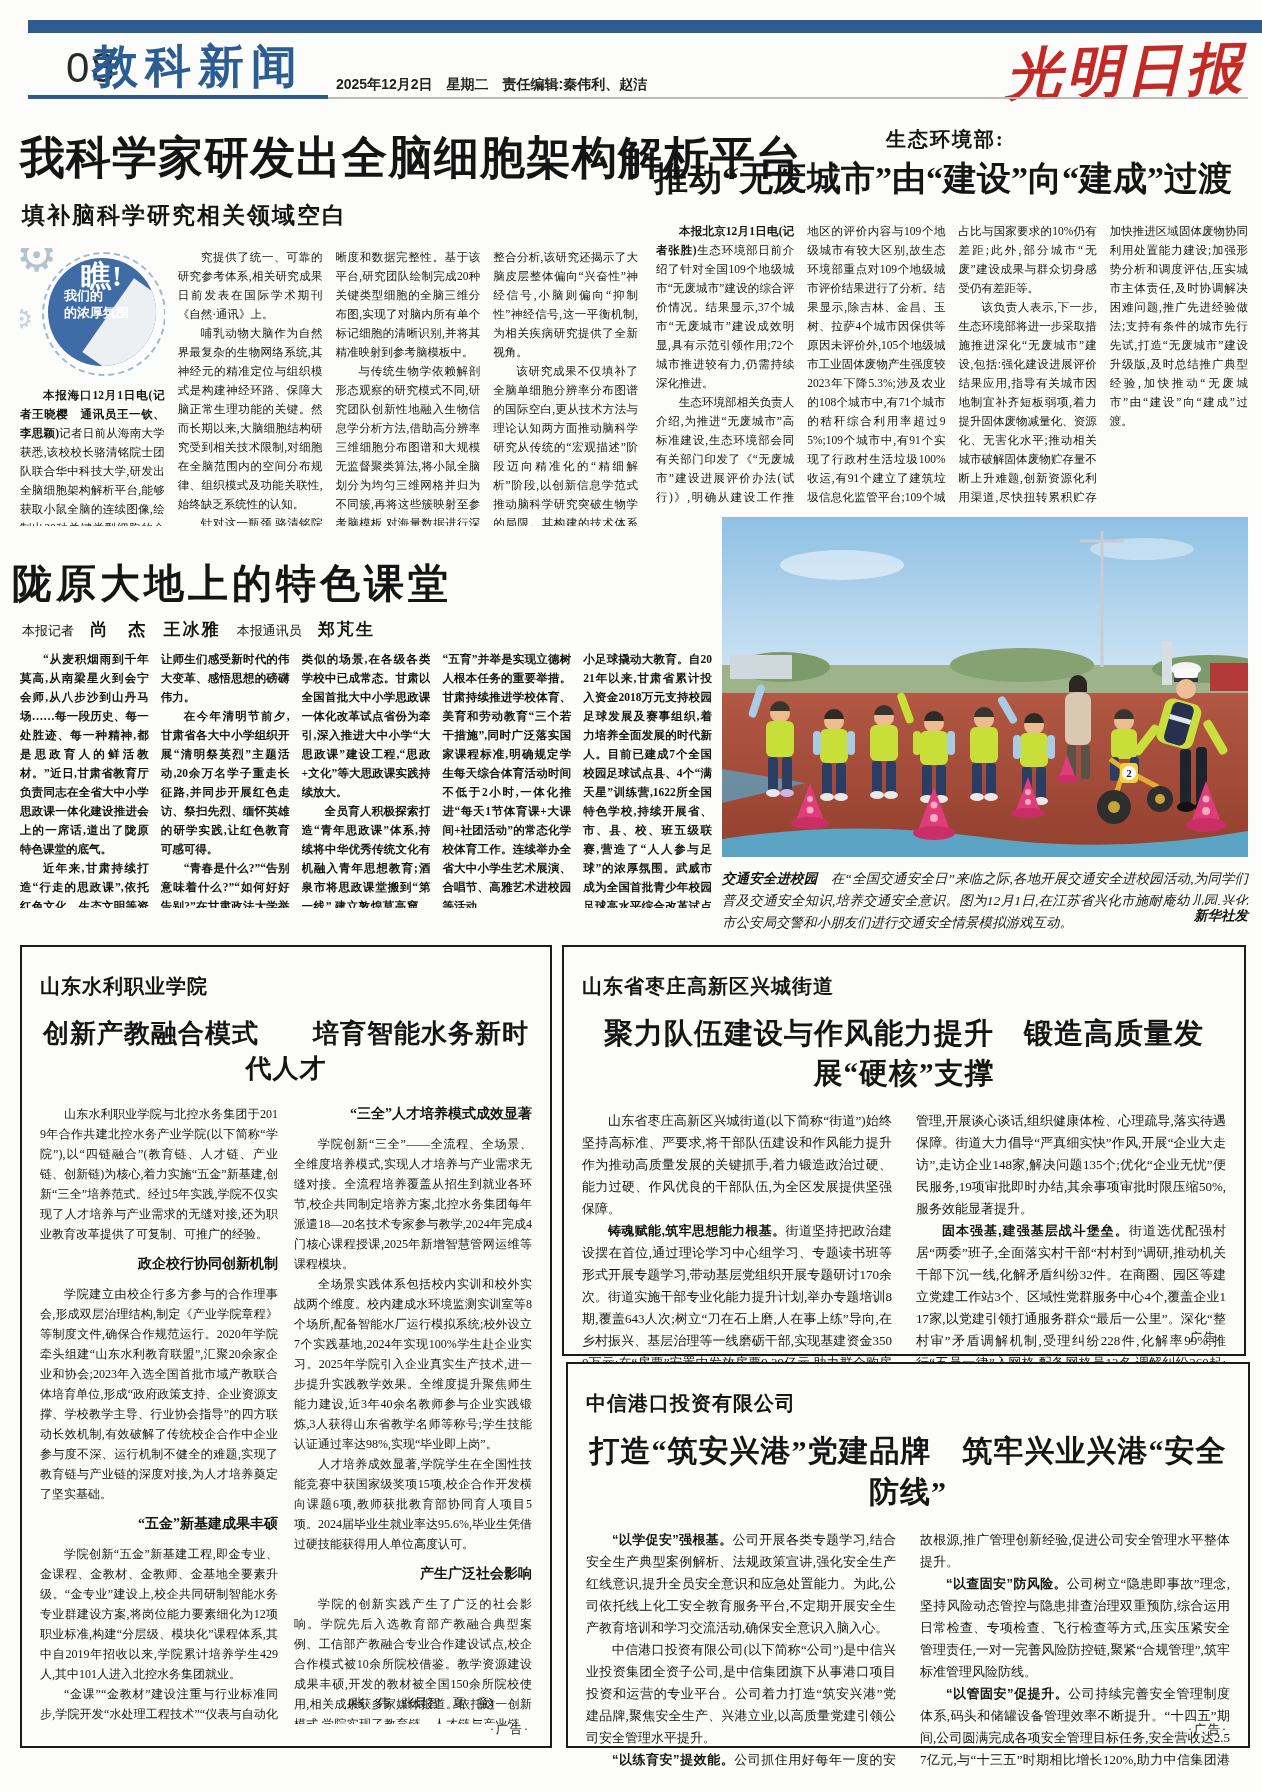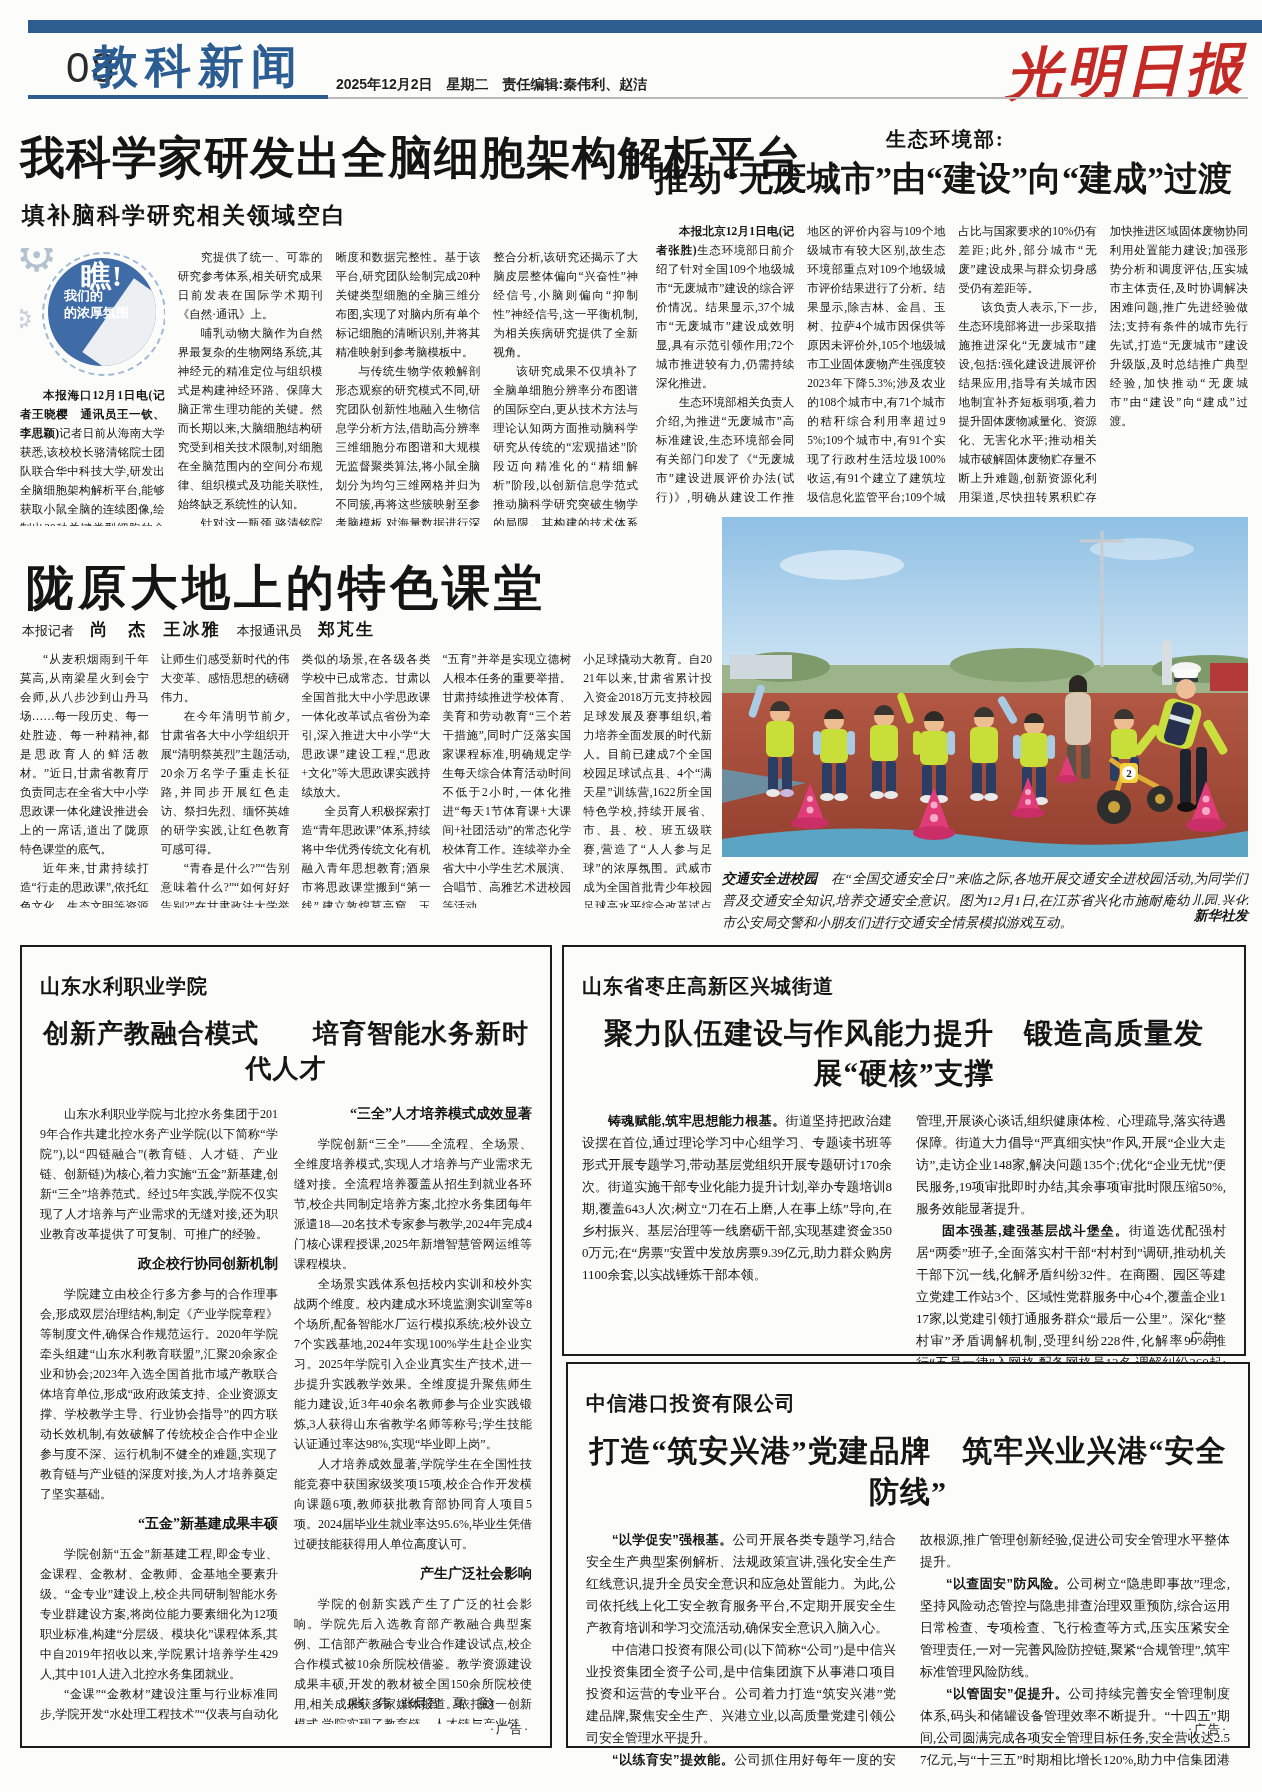--- a/index.html
+++ b/index.html
@@ -41,25 +41,25 @@
   .badge-circle:after{content:"";position:absolute;right:-34px;top:38px;width:90px;height:90px;
                 background:#fcfcfa;transform:rotate(35deg);opacity:.92;}
   .badge-qiao{position:relative;z-index:2;font-size:30px;font-weight:bold;margin-top:8px;letter-spacing:1px;}
   .badge-sub{position:relative;z-index:2;font-size:13px;font-weight:bold;line-height:17px;margin-top:2px;text-align:left;padding-left:16px;}
   
   .waste-kicker{position:absolute;left:886px;top:126px;font-size:20px;font-weight:bold;letter-spacing:2px;}
   .waste-headline{position:absolute;left:654px;top:156px;width:596px;font-size:34px;font-weight:bold;white-space:nowrap;}
   .waste-body{position:absolute;left:656px;top:222px;width:592px;height:282px;gap:13px;}
   .waste-body .col{flex:1;}
   
-  .long-headline{position:absolute;left:26px;top:556px;font-size:48px;font-weight:bold;letter-spacing:4px;}
+  .long-headline{position:absolute;left:12px;top:556px;font-size:40px;font-weight:bold;letter-spacing:4px;}
   .long-byline{position:absolute;left:22px;top:618px;font-size:13px;}
   .byname{font-size:17px;font-weight:bold;letter-spacing:2px;}
   .long-body{position:absolute;left:20px;top:650px;width:692px;height:258px;gap:12px;}
-  .long-body .col{flex:1;}
+  .long-body .col{flex:1;font-weight:bold;}
   
   .photo{position:absolute;left:722px;top:517px;width:526px;height:340px;background:#9cc4e2;}
   .photo svg{display:block;width:100%;height:100%;}
   .caption{position:absolute;left:722px;top:868px;width:526px;font-size:13.5px;line-height:22px;
            font-style:italic;text-align:justify;word-break:break-all;}
   .cap-title{font-weight:bold;}
   .credit{position:absolute;right:0;bottom:7px;font-weight:bold;font-style:italic;background:#fcfcfa;padding-left:6px;}
   
   .adbox{position:absolute;border:2px solid #1c1c1c;background:#fcfcfa;box-sizing:border-box;padding:26px 18px;}
   .box-kicker{font-family:"Liberation Sans",sans-serif;font-weight:bold;font-size:20px;letter-spacing:1px;}
@@ -376,20 +376,21 @@
     </div>
     <div class="sig">(张　伟　张晨智　夏　童)</div>
     <div class="admark">·广告·</div>
   </div>
 
   <div class="adbox box-xing">
     <div class="box-kicker">山东省枣庄高新区兴城街道</div>
     <div class="box-headline">聚力队伍建设与作风能力提升　锻造高质量发展“硬核”支撑</div>
     <div class="cols">
       <div class="col">
+        <p>山东省枣庄高新区兴城街道(以下简称“街道”)始终坚持高标准、严要求,将干部队伍建设和作风能力提升作为推动高质量发展的关键抓手,着力锻造政治过硬、能力过硬、作风优良的干部队伍,为全区发展提供坚强保障。</p>
         <p><span class="blead">铸魂赋能,筑牢思想能力根基。</span><span>街道坚持把政治建设摆在首位,通过理论学习中心组学习、专题读书班等形式开展专题学习,带动基层党组织开展专题研讨170余次。街道实施干部专业化能力提升计划,举办专题培训8期,覆盖643人次;树立“刀在石上磨,人在事上练”导向,在乡村振兴、基层治理等一线磨砺干部,实现基建资金3500万元;在“房票”安置中发放房票9.39亿元,助力群众购房1100余套,以实战锤炼干部本领。</span></p>
 
       </div>
       <div class="col">
         <p style="text-indent:0">管理,开展谈心谈话,组织健康体检、心理疏导,落实待遇保障。街道大力倡导“严真细实快”作风,开展“企业大走访”,走访企业148家,解决问题135个;优化“企业无忧”便民服务,19项审批即时办结,其余事项审批时限压缩50%,服务效能显著提升。</p>
         <p><span class="blead">固本强基,建强基层战斗堡垒。</span><span>街道选优配强村居“两委”班子,全面落实村干部“村村到”调研,推动机关干部下沉一线,化解矛盾纠纷32件。在商圈、园区等建立党建工作站3个、区域性党群服务中心4个,覆盖企业117家,以党建引领打通服务群众“最后一公里”。深化“整村审”矛盾调解机制,受理纠纷228件,化解率99%;推行“五员一律”入网格,配备网格员13名,调解纠纷260起;创新“锂电法庭”模式,构建全链条治理体系,基层治理效能持续增强。</span></p>
       </div>
     </div>
     <div class="admark">·广告·</div>
   </div>

